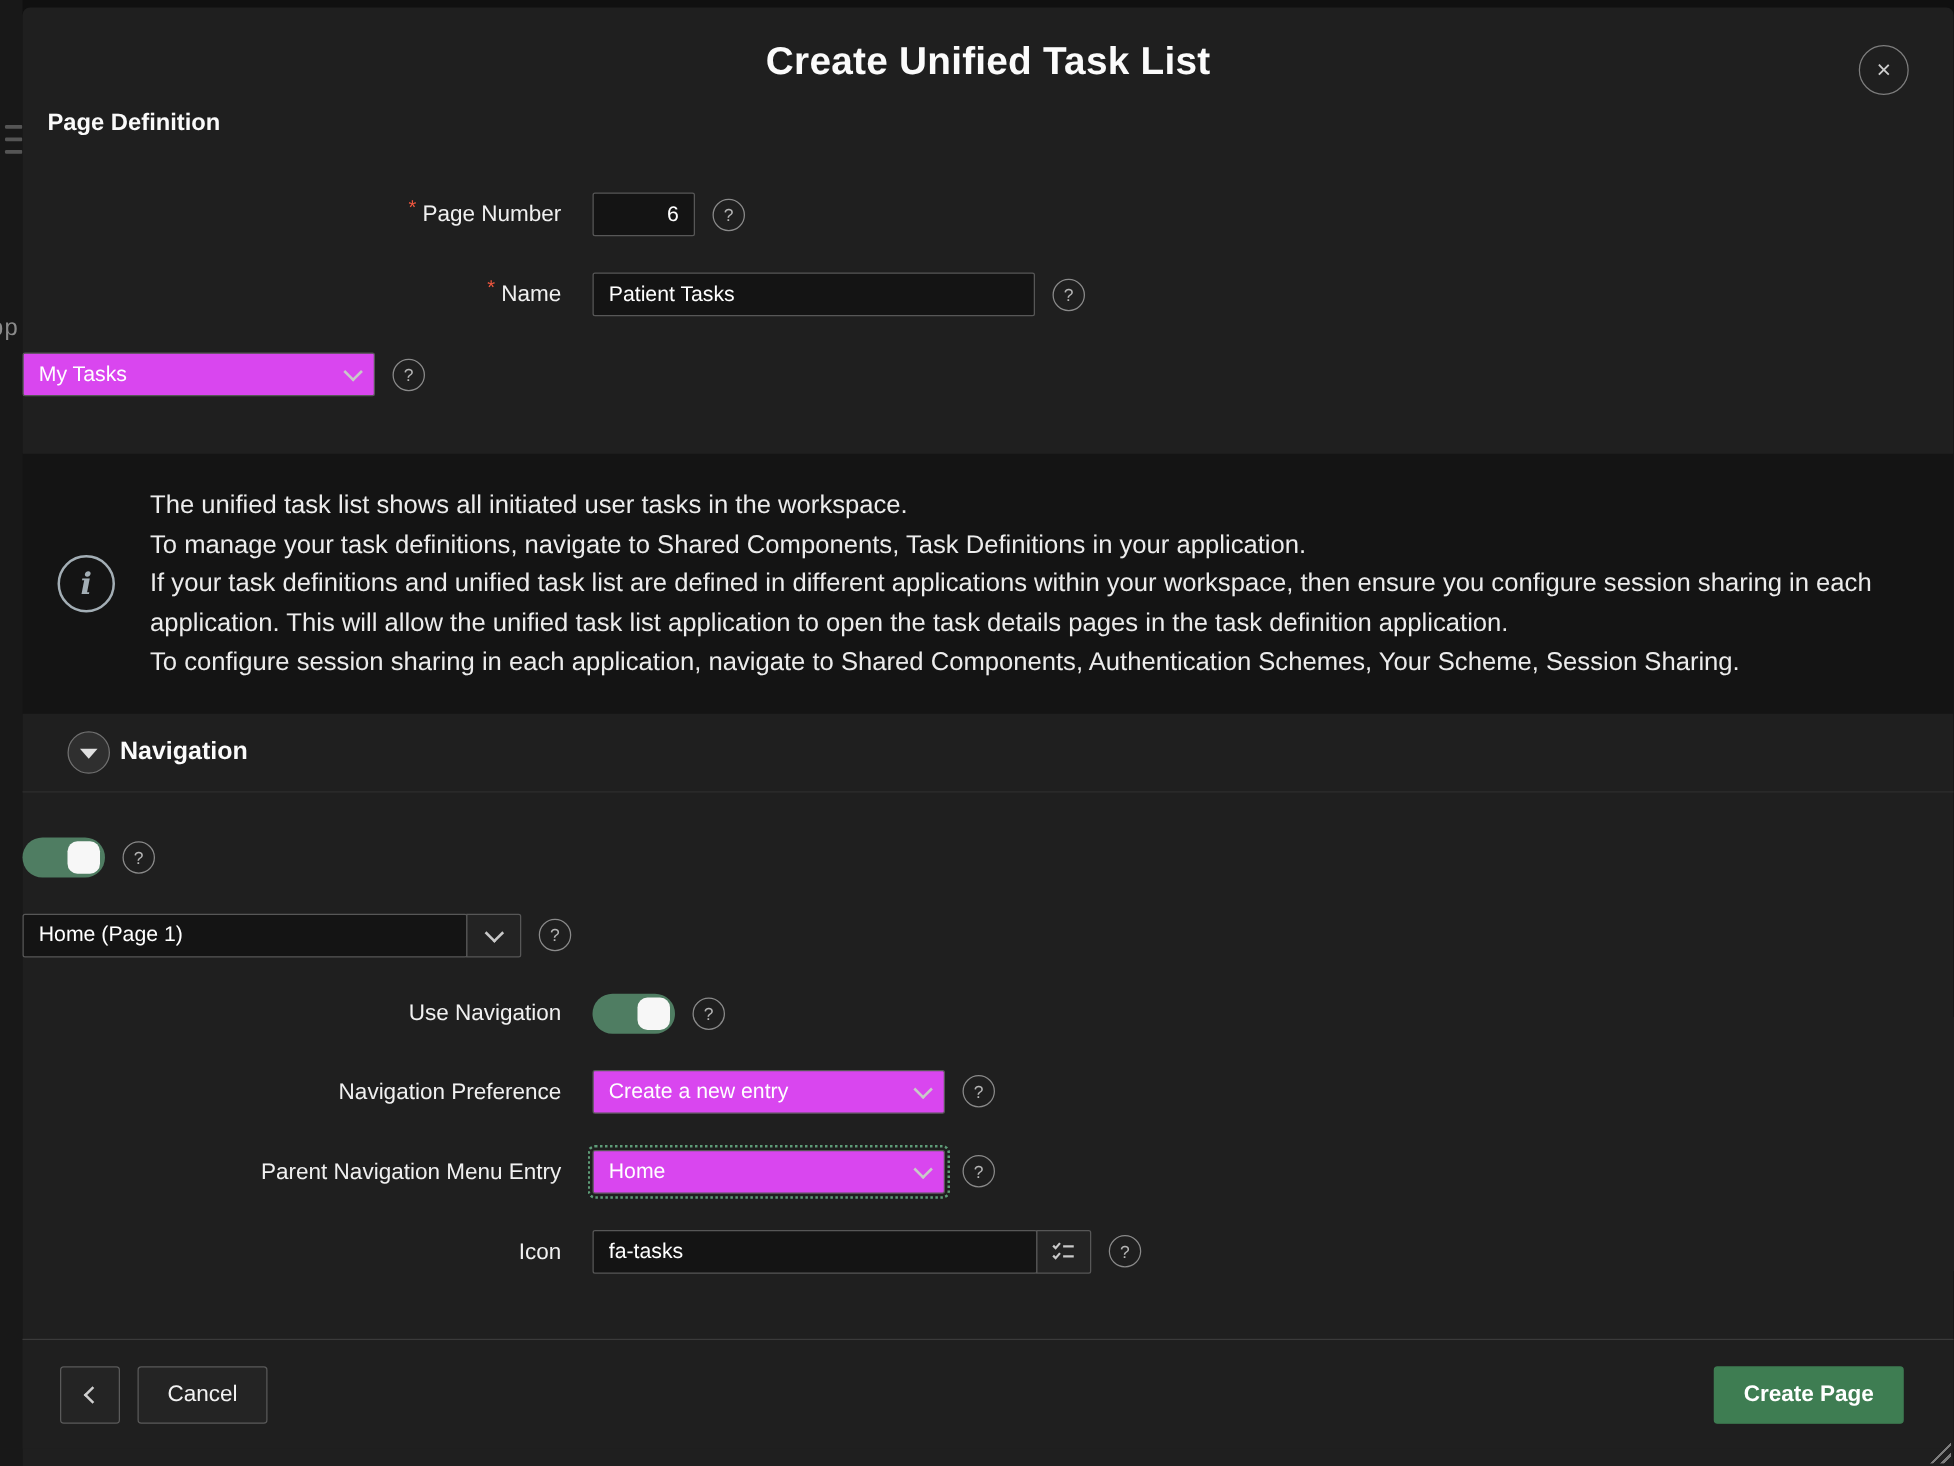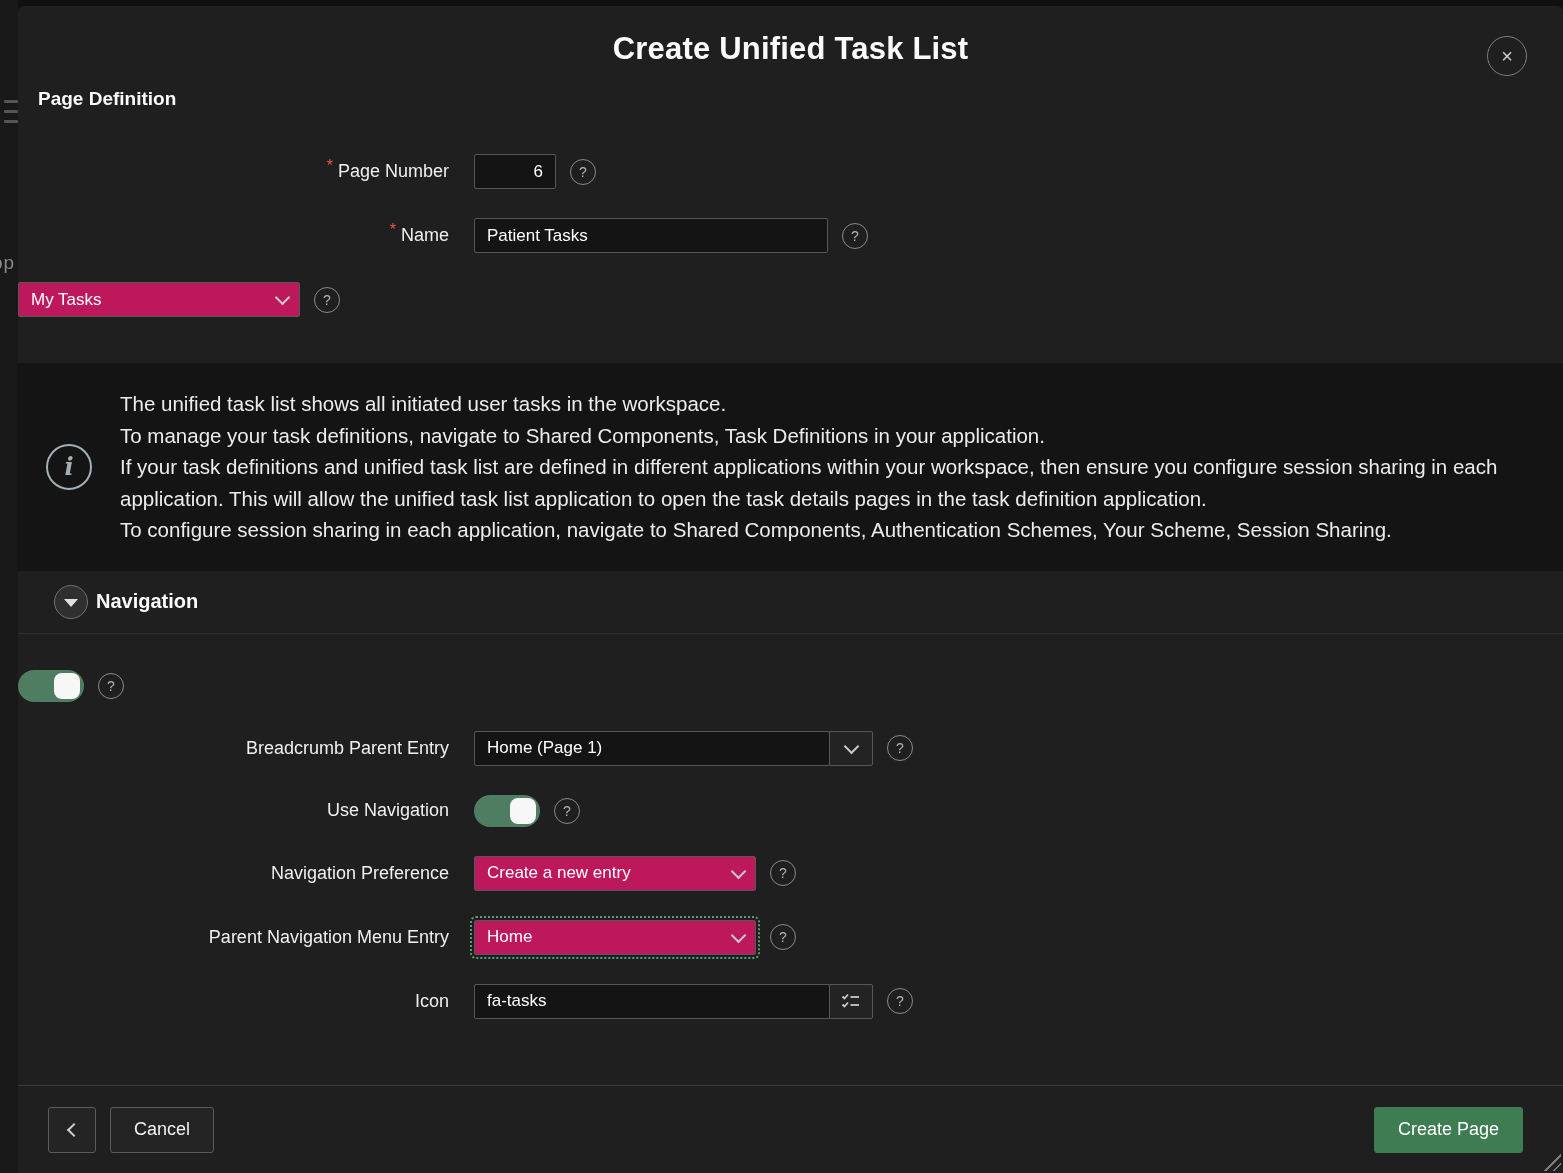--- a/index.html
+++ b/index.html
@@ -40,21 +40,21 @@
   .req { color:#f0573f; margin-right:5px; position:relative; top:-6px; font-size:16px; }
   .field { display:flex; align-items:center; gap:14px; }
 
   .txt { height:35px; background:#141414; border:1px solid #575757; border-radius:2px;
          color:#fff; font-size:17px; padding:0 12px;
          font-family:"Liberation Sans","DejaVu Sans",sans-serif; }
   .num { width:82px; text-align:right; }
   .w-354 { width:354px; }
   .w-356 { width:356px; }
 
-  .select { width:282px; height:35px; background:#be185d; border:1px solid #575757;
+  .select { width:282px; height:35px; background:#d946ef; border:1px solid #575757;
             border-radius:2px; display:flex; align-items:center; cursor:pointer; }
   .select-val { flex:1; padding-left:12px; font-size:17px; color:#fff;
                 white-space:nowrap; overflow:hidden; }
   .chev { width:34px; display:flex; align-items:center; justify-content:center; flex:none; }
   .chev::before { content:""; width:9px; height:9px; border-right:2px solid #c9c9c9;
                   border-bottom:2px solid #c9c9c9; transform:rotate(45deg);
                   margin-top:-4px; }
   .select.focused { outline:2px dotted #5e9b77; outline-offset:2px; }
 
   .combo { display:flex; align-items:flex-start; }
@@ -91,35 +91,35 @@
   .toggle { width:66px; height:32px; border-radius:16px; background:#4f7d62;
             position:relative; cursor:pointer; flex:none; }
   .toggle .knob { position:absolute; top:3px; right:4px; width:26px; height:26px;
                   border-radius:8px; background:#f7f7f7; }
 
   .iconpick-btn { width:44px; height:35px; margin-left:-1px; background:#232323;
                   border:1px solid #575757; border-radius:0 2px 2px 0; cursor:pointer;
                   display:flex; align-items:center; justify-content:center; }
 
   
-  .footer { position:absolute; left:0; right:0; bottom:0; height:88px;
+  .footer { position:absolute; left:0; right:0; bottom:14px; height:88px;
             border-top:1px solid #3a3a3a; display:flex; align-items:center;
             padding:0 40px 0 30px; background:#1f1f1f; }
   .back-btn { width:48px; height:46px; background:#242424; border:1px solid #5a5a5a;
               border-radius:3px; display:flex; align-items:center; justify-content:center;
               cursor:pointer; margin-right:14px; }
   .back-btn .chevl { width:10px; height:10px; border-left:2px solid #cfcfcf;
                      border-bottom:2px solid #cfcfcf; transform:rotate(45deg);
                      margin-left:4px; }
   .cancel-btn { height:46px; padding:0 23px; background:#242424; border:1px solid #5a5a5a;
                 border-radius:3px; color:#f2f2f2; font-size:18px; cursor:pointer;
                 font-family:inherit; }
   .create-btn { margin-left:auto; height:46px; padding:0 23px; background:#3e7d52;
                 border:1px solid #3e7d52; border-radius:3px; color:#ffffff;
-                font-size:18px; font-weight:normal; cursor:pointer; font-family:inherit; }
+                font-size:18px; font-weight:bold; cursor:pointer; font-family:inherit; }
 
   .resize-handle { position:absolute; right:2px; bottom:2px; width:20px; height:20px;
                    background:repeating-linear-gradient(135deg, transparent 0 4px,
                               #7d7d7d 4px 6px);
                    clip-path:polygon(100% 0, 100% 100%, 0 100%); cursor:nwse-resize; }
 </style>
 </head>
 <body>
 
 <div id="screen">
@@ -202,21 +202,20 @@
       <div class="row">
         <div class="field">
           <div class="toggle on">
             <span class="knob"></span>
           </div>
           <span class="help">?</span>
         </div>
       </div>
 
       <div class="row">
-        <div class="lbl">Breadcrumb Parent Entry</div>
         <div class="field">
           <div class="combo">
             <input class="txt w-356" type="text" value="Home (Page 1)" style="">
             <button class="combo-btn">
               <span class="chev"></span>
             </button>
           </div>
           <span class="help">?</span>
         </div>
       </div>

